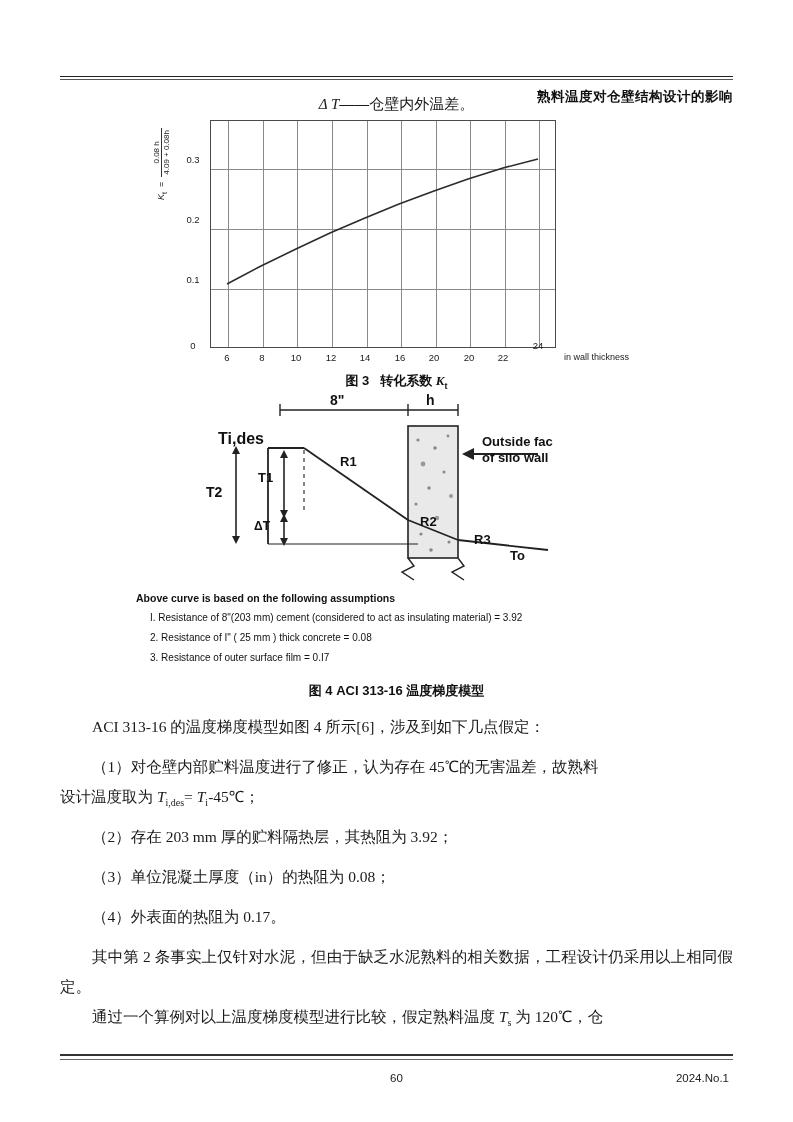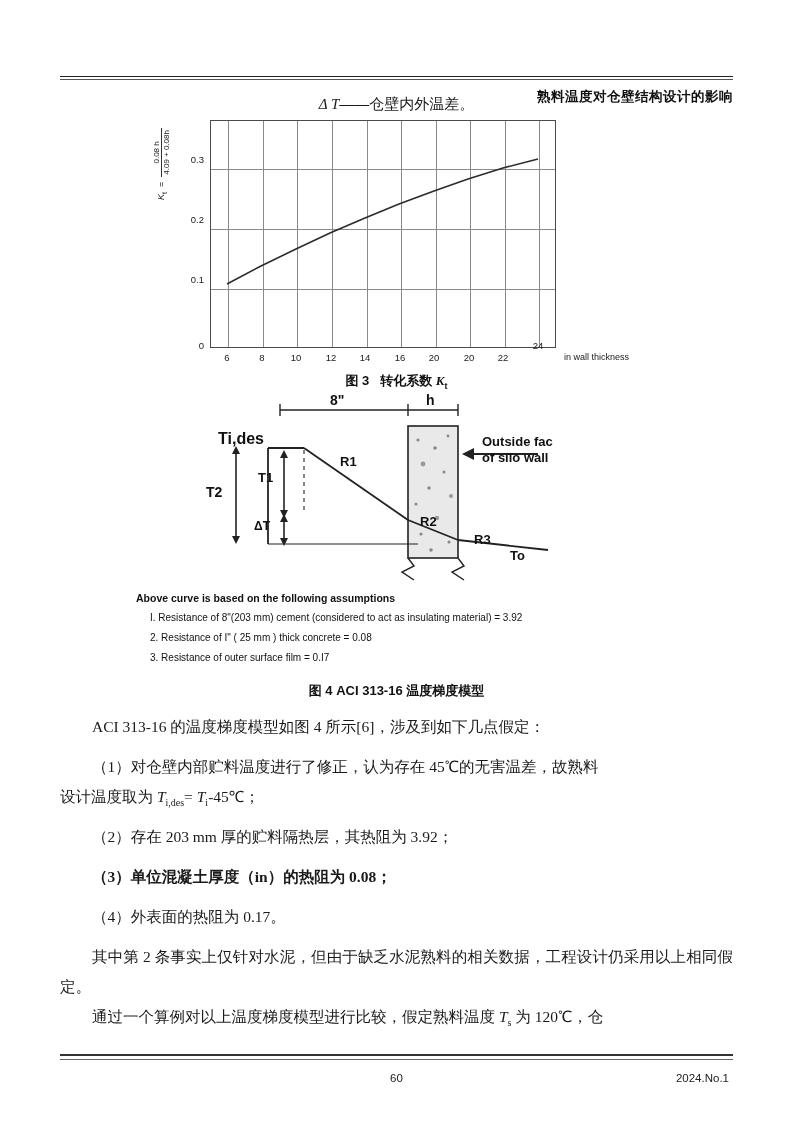--- a/index.html
+++ b/index.html
@@ -168,21 +168,21 @@
     text-align: center;
     font-size: 8px;
     line-height: 9px;
   }
   .frac .num { border-bottom: 1px solid #333; padding: 0 2px; display:block; }
   .frac .den { padding: 0 2px; display:block; }
   .ytick {
     position: absolute;
     font-family: "Liberation Sans", sans-serif;
     font-size: 9.5px;
-    text-align: right;
+    text-align: center;
     width: 22px;
   }
   .xtick {
     position: absolute;
     font-family: "Liberation Sans", sans-serif;
     font-size: 9.5px;
     text-align: center;
     width: 16px;
   }
   .xaxis-title {
@@ -370,21 +370,21 @@
     <span>（1）对仓壁内部贮料温度进行了修正，认为存在 45℃的无害温差，故熟料</span>
   </div>
   <div class="para" style="top:782px;">
     <span>设计温度取为 </span><span class="it">T</span><span style="font-size:10px;vertical-align:sub;">i,des</span><span>=  </span><span class="it">T</span><span style="font-size:10px;vertical-align:sub;">i</span><span>-45℃；</span>
   </div>
 
   <div class="para indent" style="top:822px;">
     <span>（2）存在 203 mm 厚的贮料隔热层，其热阻为 3.92；</span>
   </div>
 
-  <div class="para indent" style="top:862px;font-weight:bold;">
+  <div class="para indent" style="top:862px;">
     <span>（3）单位混凝土厚度（in）的热阻为 0.08；</span>
   </div>
 
   <div class="para indent" style="top:902px;">
     <span>（4）外表面的热阻为 0.17。</span>
   </div>
 
   <div class="para indent" style="top:942px;">
     <span>其中第 2 条事实上仅针对水泥，但由于缺乏水泥熟料的相关数据，工程设计仍采用以上相同假定。</span>
   </div>

